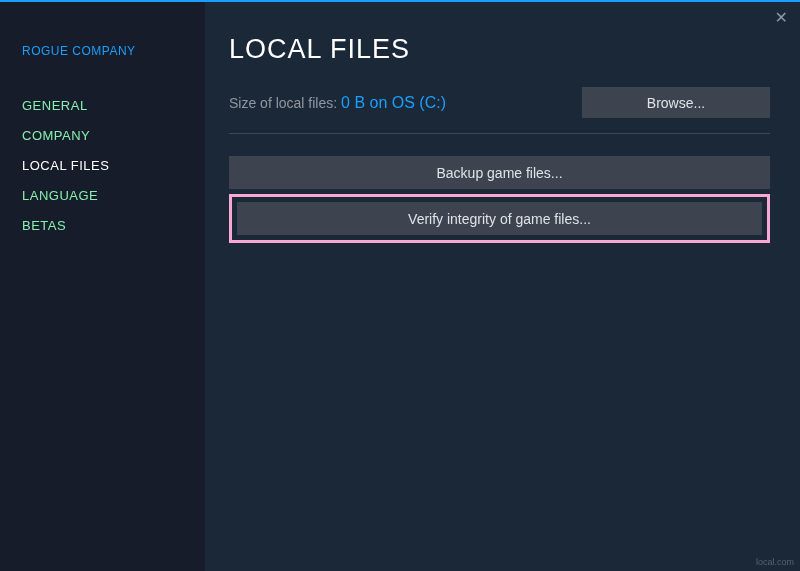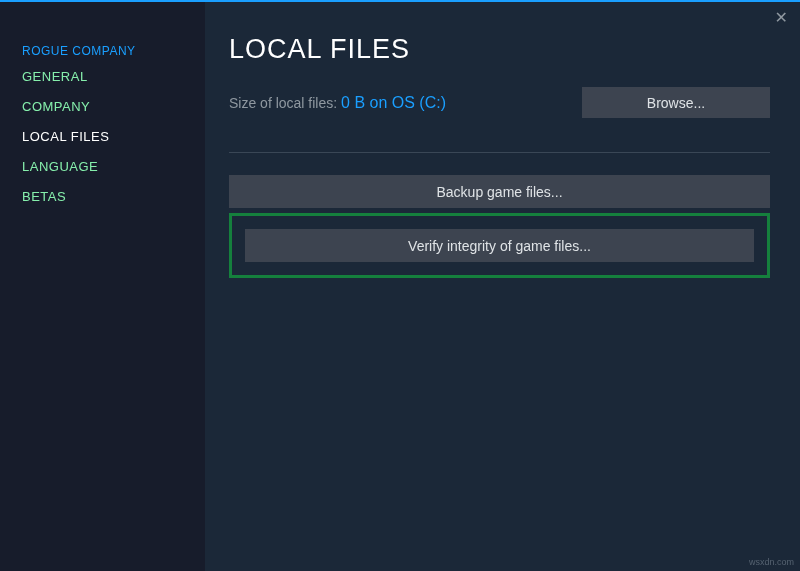--- a/index.html
+++ b/index.html
@@ -42,21 +42,21 @@
     .sidebar {
       width: 205px;
       height: 100%;
       background: #171c2b;
       padding: 42px 22px 22px 22px;
     }
     .game-title {
       font-size: 12px;
       color: #1a9fff;
       letter-spacing: 0.5px;
-      margin-bottom: 11px;
+      margin-bottom: 40px;
       font-weight: 400;
     }
     .sidebar-item {
       font-size: 13px;
       color: #86efac;
       letter-spacing: 0.5px;
       margin-bottom: 15px;
       cursor: pointer;
     }
     .sidebar-item.active {
@@ -70,21 +70,21 @@
       font-size: 27px;
       font-weight: 300;
       color: #ffffff;
       letter-spacing: 1px;
       margin-bottom: 22px;
     }
     .size-row {
       display: flex;
       align-items: center;
       justify-content: space-between;
-      margin-bottom: 34px;
+      margin-bottom: 15px;
     }
     .size-label {
       font-size: 14px;
       color: #8f98a0;
     }
     .size-value {
       color: #1a9fff;
       cursor: pointer;
     }
     .divider {
@@ -105,22 +105,22 @@
       justify-content: center;
     }
     .btn-browse {
       width: 188px;
       height: 31px;
     }
     .btn-backup {
       margin-bottom: 5px;
     }
     .highlight-wrap {
-      border: 3px solid #15803d;
-      padding: 13px;
+      border: 3px solid #f9a8d4;
+      padding: 5px;
     }
     .watermark {
       position: absolute;
       bottom: 4px;
       right: 6px;
       font-size: 9px;
       color: #556270;
     }
   </style>
 </head>
@@ -164,13 +164,13 @@
     <div class="divider"></div>
 
     <button class="btn btn-backup">Backup game files...</button>
 
     <div class="highlight-wrap">
       <button class="btn">Verify integrity of game files...</button>
     </div>
   </div>
 </div>
 
-<div class="watermark">wsxdn.com</div>
+<div class="watermark">local.com</div>
 
 </body></html>

